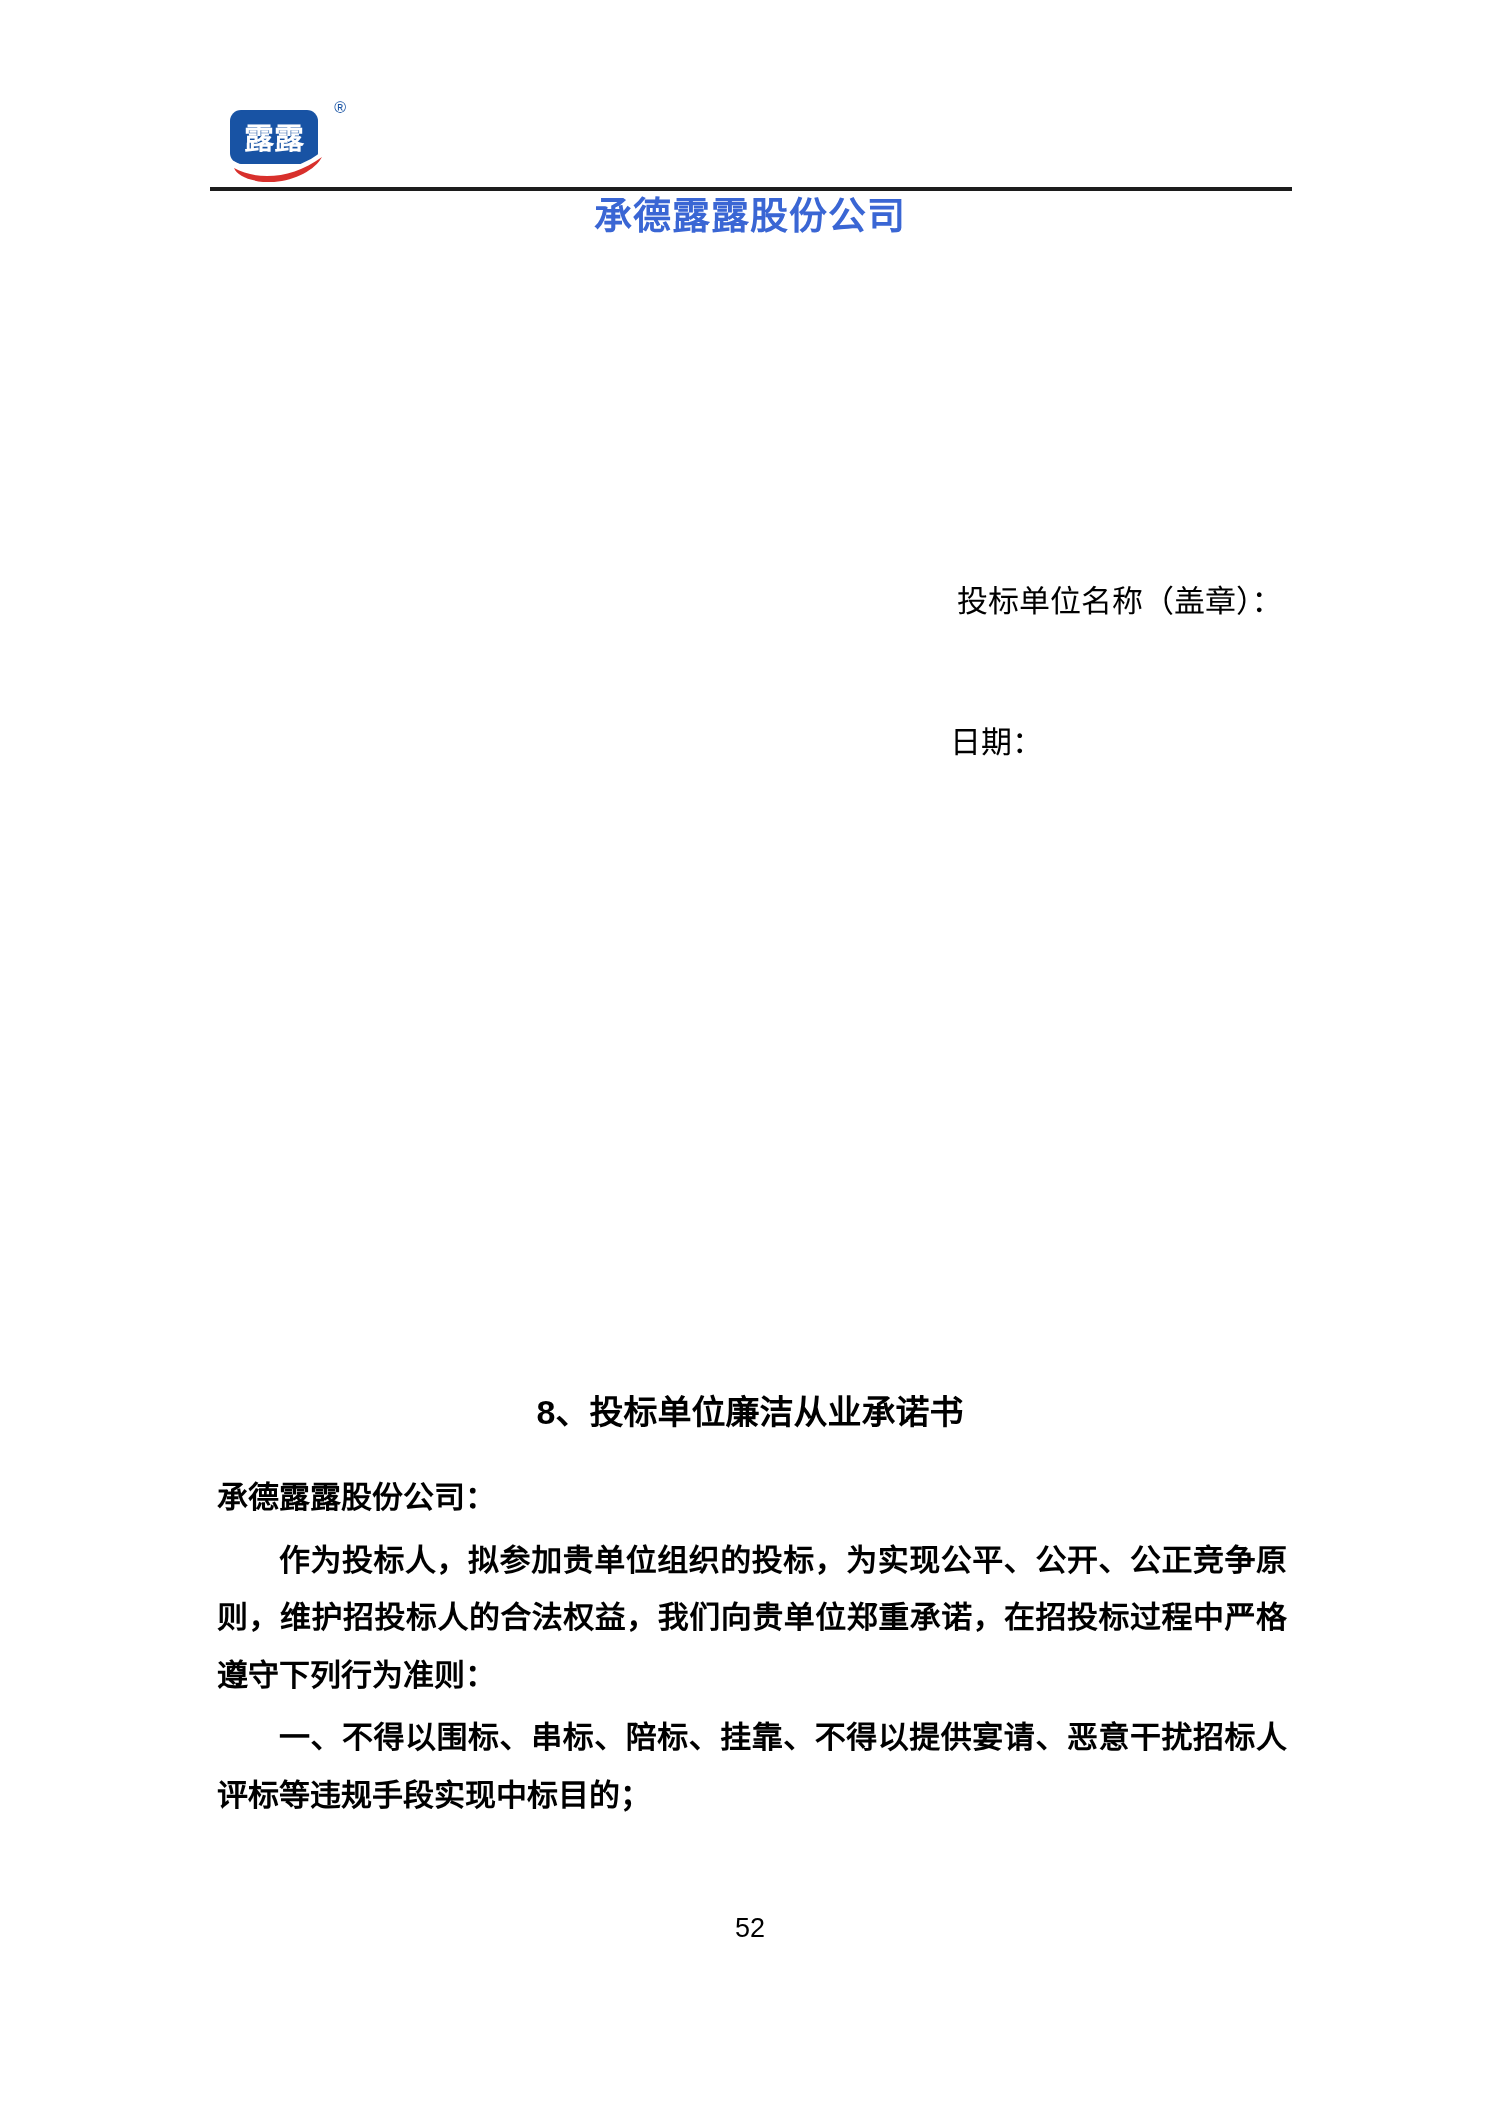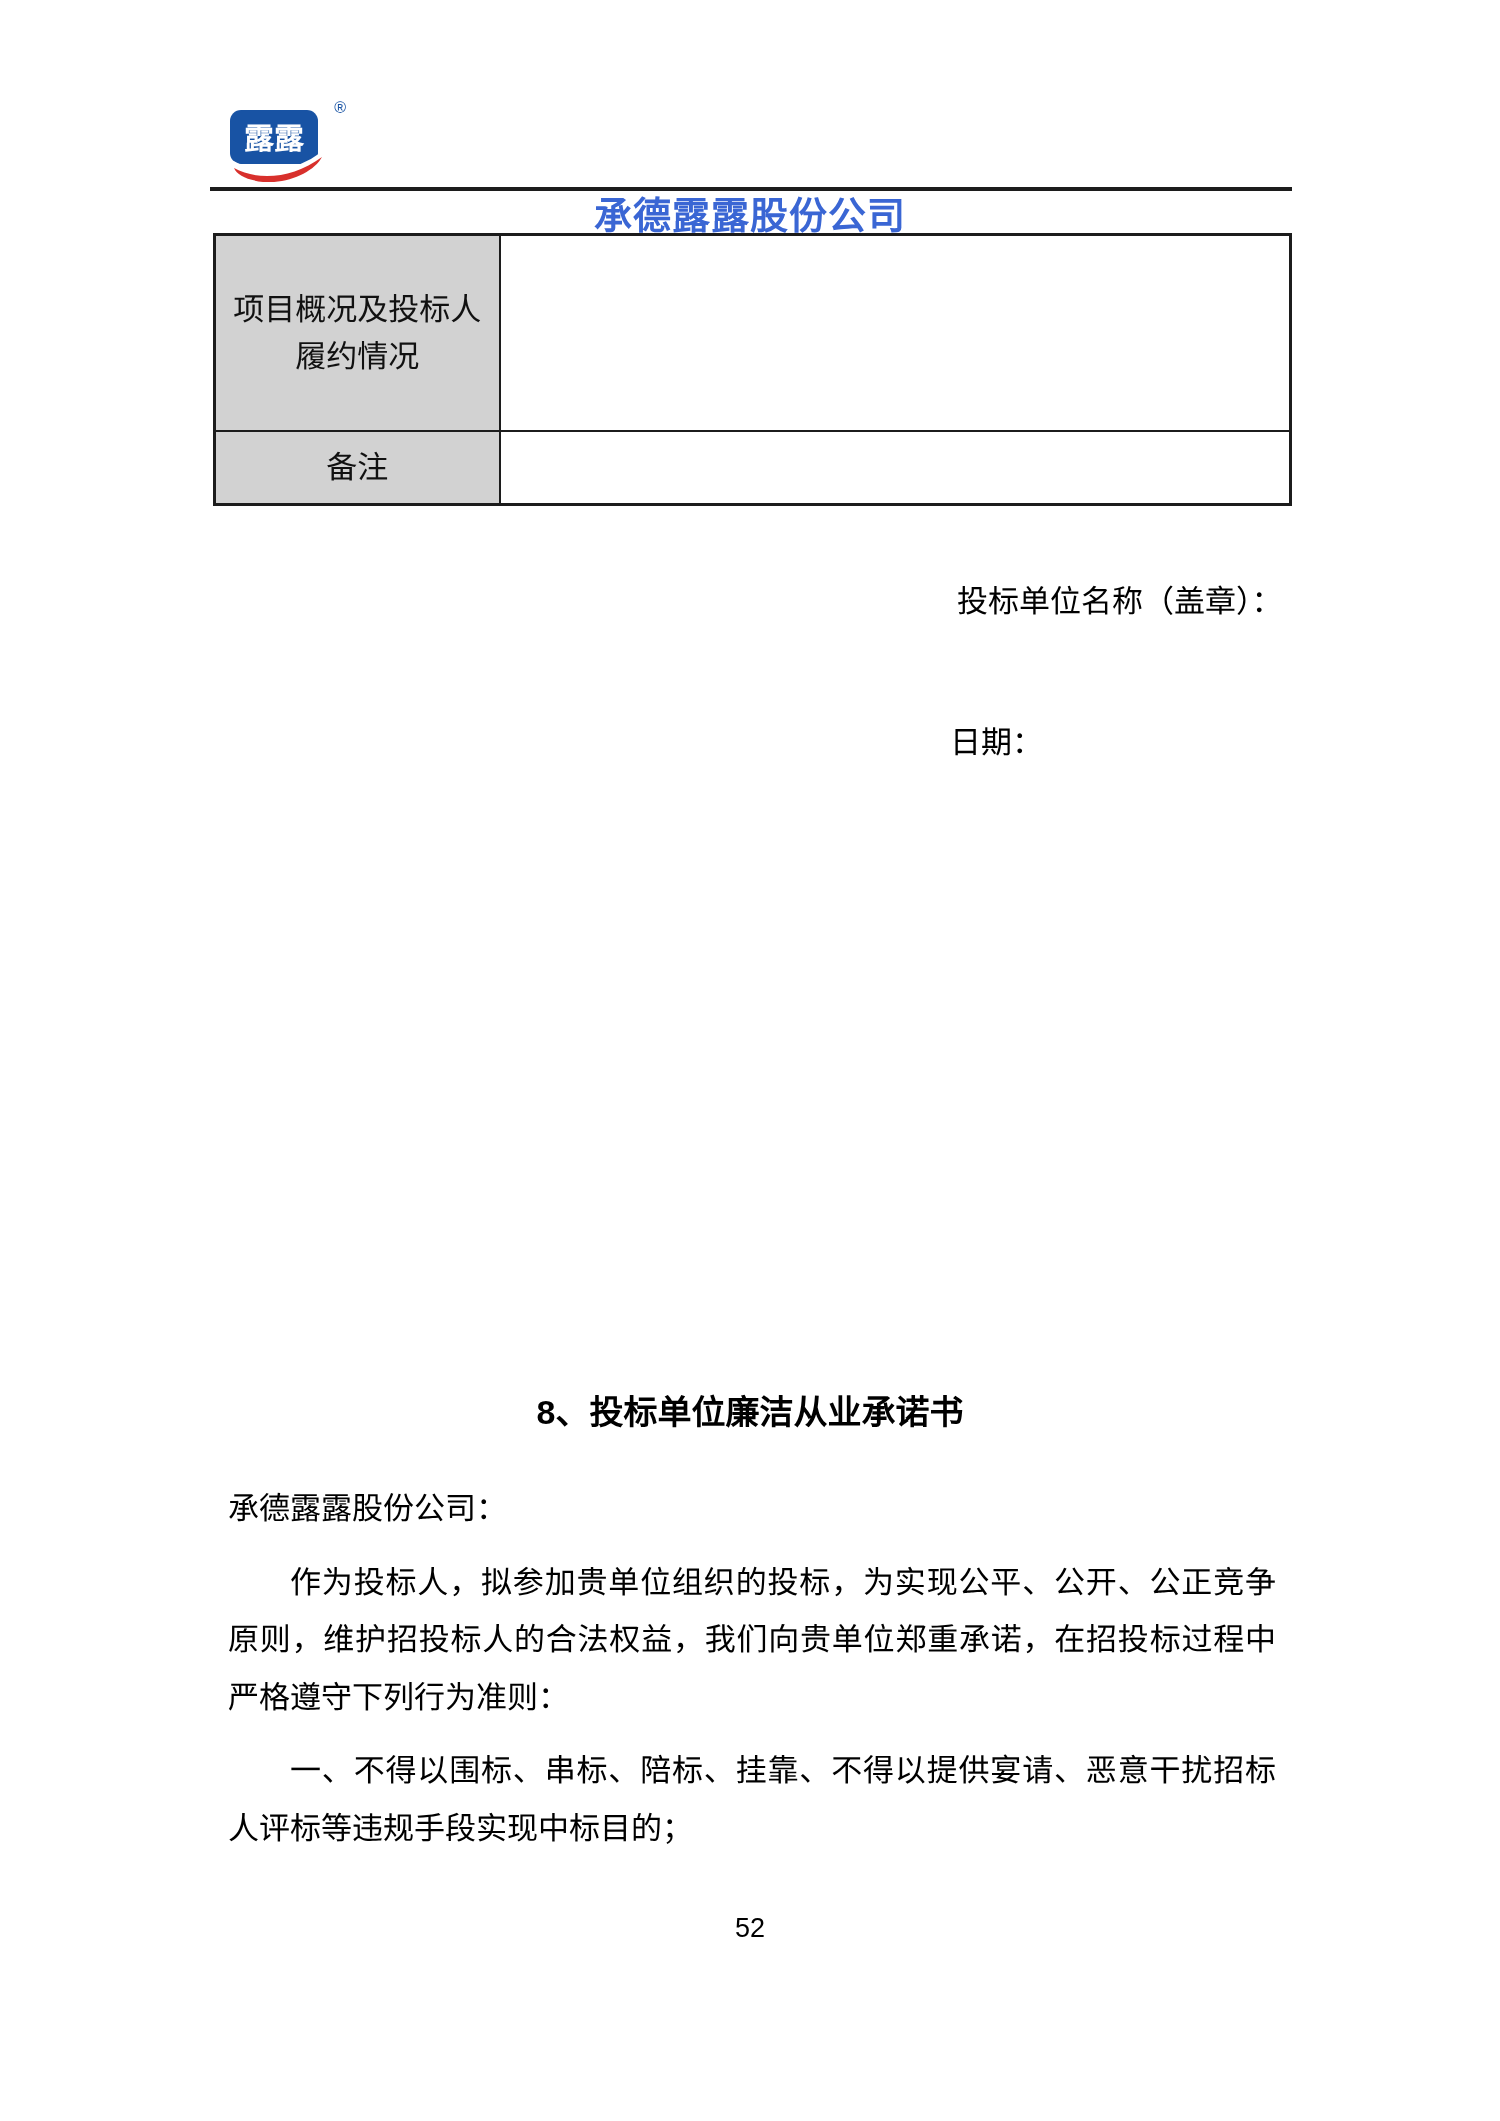--- a/index.html
+++ b/index.html
@@ -90,21 +90,21 @@
     font-size:34px;line-height:42px;
     color:#000;
   }
   .body-text{
     position:absolute;left:212px;top:1464px;width:1080px;
     font-size:31px;
     line-height:57.6px;
     text-align:justify;
     color:#000;
   }
-  .body-text p{margin:16px;}
+  .body-text p{margin:5px;font-weight:bold;}
   .body-text p.indent{text-indent:2em;}
 
   
   .page-number{
     position:absolute;left:0;right:0;top:1912px;
     text-align:center;
     font-family:"Liberation Sans","DejaVu Sans",sans-serif;
     font-size:27px;line-height:32px;color:#000;
   }
 </style>
@@ -120,37 +120,20 @@
       <path d="M4 61 C 30 76 66 74 95 52" stroke="#ffffff" stroke-width="5" fill="none"></path>
       <path d="M6 66 C 30 79 64 77 94 55 C 86 70 60 82 35 80 C 19 78 9 73 6 66 Z" fill="#D8302C"></path>
     </svg>
     <span class="logo-r">®</span>
   </div>
 
   <div class="company-title">承德露露股份公司</div>
 
   <div class="header-rule"></div>
 
-  <div class="perf-table">
-    <table>
-      <tbody>
-        <tr class="row-main">
-          <td class="label-cell">
-            <div>项目概况及投标人</div>
-            <div>履约情况</div>
-          </td>
-          <td class="value-cell"></td>
-        </tr>
-        <tr class="row-remark">
-          <td class="label-cell">备注</td>
-          <td class="value-cell"></td>
-        </tr>
-      </tbody>
-    </table>
-  </div>
 
   <div class="sig-label sig-unit">投标单位名称（盖章）：</div>
   <div class="sig-label sig-date">日期：</div>
 
   <h2 class="section-heading">8、投标单位廉洁从业承诺书</h2>
 
   <div class="body-text">
     <p>承德露露股份公司：</p>
     <p class="indent">作为投标人，拟参加贵单位组织的投标，为实现公平、公开、公正竞争原则，维护招投标人的合法权益，我们向贵单位郑重承诺，在招投标过程中严格遵守下列行为准则：</p>
     <p class="indent">一、不得以围标、串标、陪标、挂靠、不得以提供宴请、恶意干扰招标人评标等违规手段实现中标目的；</p>

